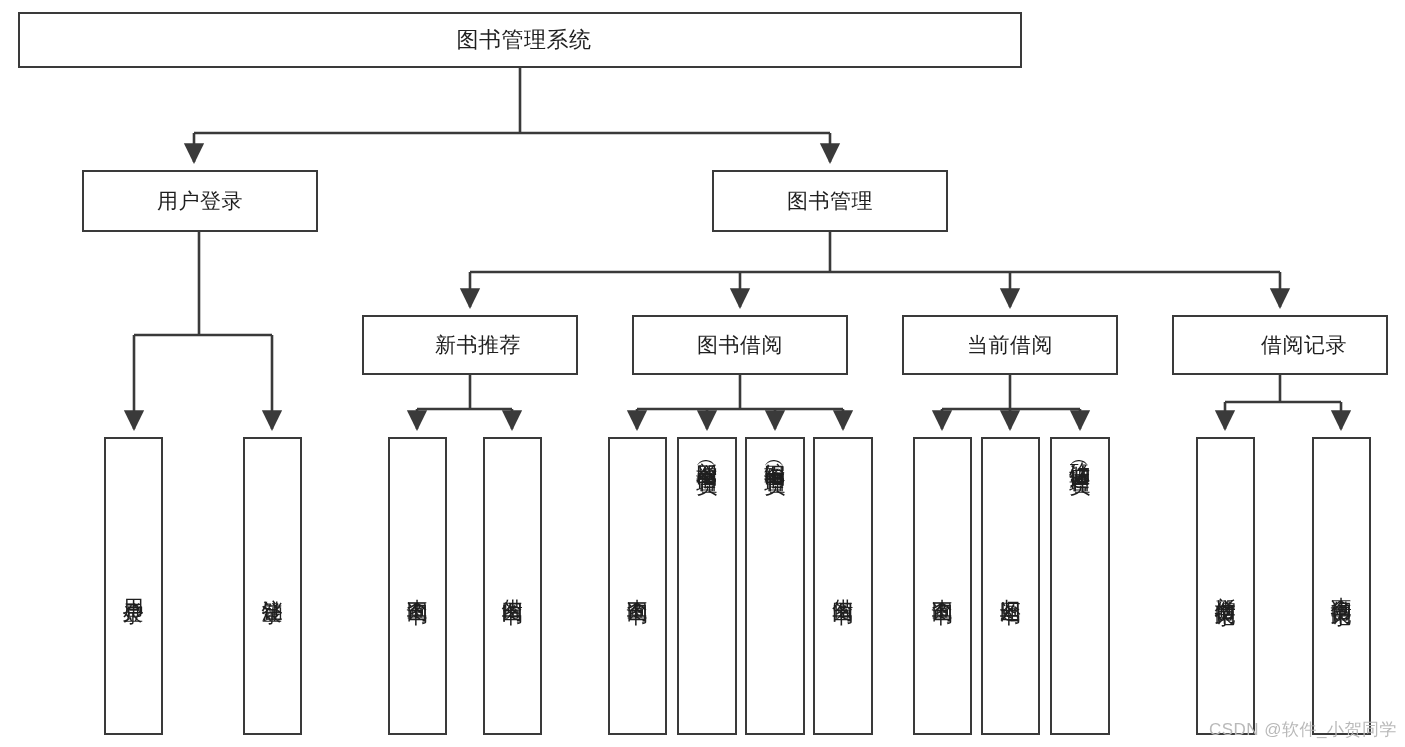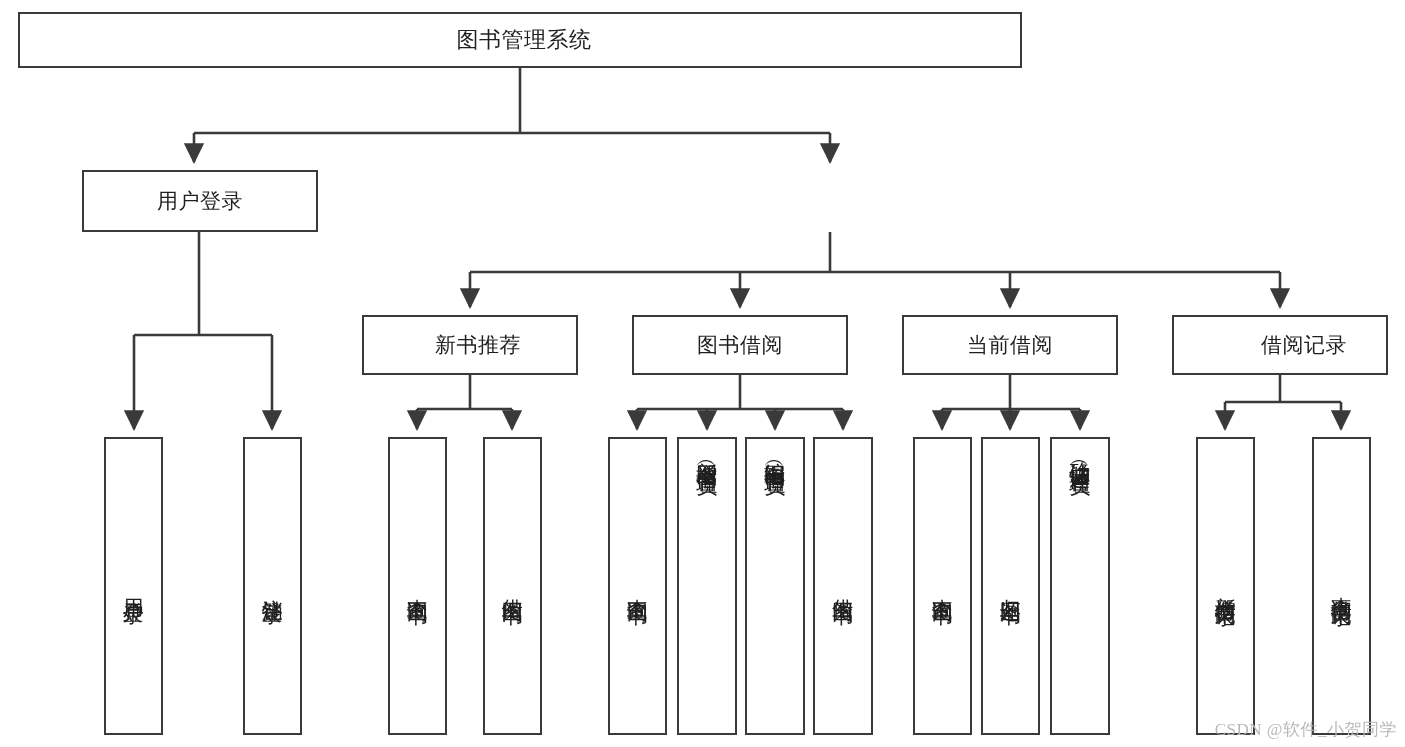--- a/index.html
+++ b/index.html
@@ -55,21 +55,20 @@
   }
   #watermark{
     position:absolute;
     right:8px;
     bottom:6px;
     font-size:17px;
     color:#b9b9b9;
     letter-spacing:0.5px;
     z-index:5;
     white-space:nowrap;
-    font-family:Liberation Serif, serif;
   }
 </style>
 </head>
 <body>
 
 <div id="canvas">
 
   <svg id="edges" viewBox="0 0 1405 747">
     <defs>
       <marker id="arrow" markerWidth="9" markerHeight="9" refX="7.2" refY="4.5" orient="auto" markerUnits="strokeWidth">
@@ -120,20 +119,23 @@
     </g>
   </svg>
 
   <div class="node root" style="left:18px;top:12px;width:1004px;height:56px;padding-left:8px;">
     <span class="node-label">图书管理系统</span>
   </div>
 
   <div class="node" style="left:82px;top:170px;width:236px;height:62px;">
     <span class="node-label">用户登录</span>
   </div>
+  <div class="node" style="left:712px;top:170px;width:236px;height:62px;">
+    <span class="node-label">图书管理</span>
+  </div>
 
   <div class="node" style="left:362px;top:315px;width:216px;height:60px;padding-left:16px;">
     <span class="node-label">新书推荐</span>
   </div>
   <div class="node" style="left:902px;top:315px;width:216px;height:60px;">
     <span class="node-label">当前借阅</span>
   </div>
   <div class="node" style="left:632px;top:315px;width:216px;height:60px;">
     <span class="node-label">图书借阅</span>
   </div>

